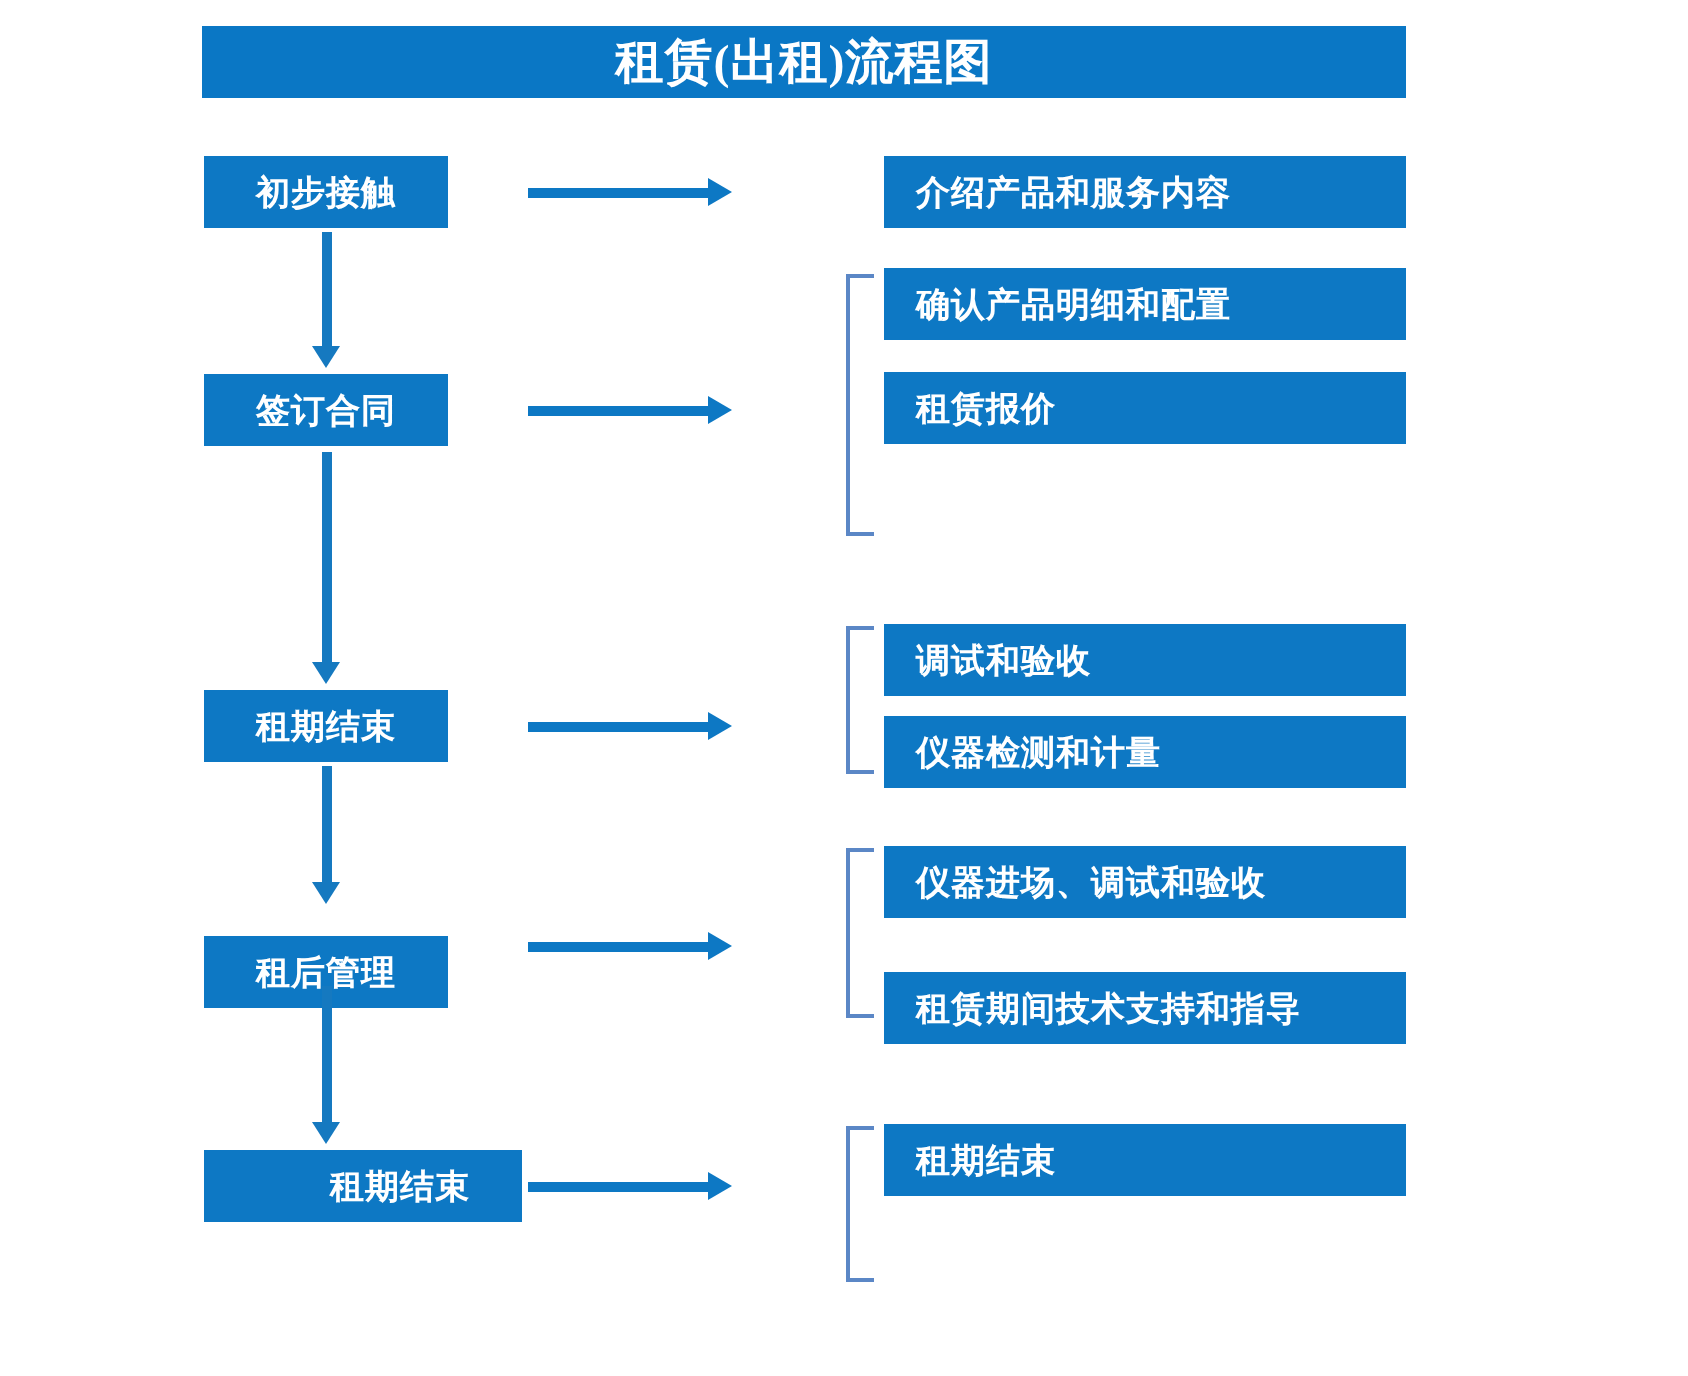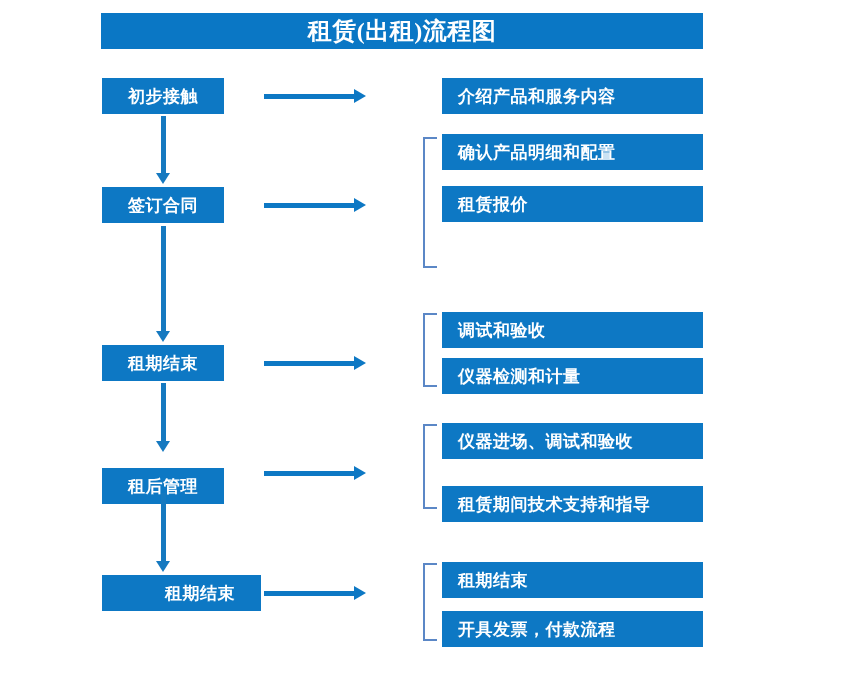--- a/index.html
+++ b/index.html
@@ -188,15 +188,14 @@
   <div class="detail-box" style="top:134px;">确认产品明细和配置</div>
   <div class="detail-box" style="top:186px;">租赁报价</div>
 
   <div class="detail-box" style="top:312px;">调试和验收</div>
   <div class="detail-box" style="top:358px;">仪器检测和计量</div>
 
   <div class="detail-box" style="top:423px;">仪器进场、调试和验收</div>
   <div class="detail-box" style="top:486px;">租赁期间技术支持和指导</div>
 
   <div class="detail-box" style="top:562px;">租期结束</div>
-  <div class="detail-box" style="top:611px;">开具发票，付款流程</div>
 
 </div>
 
 </body></html>

